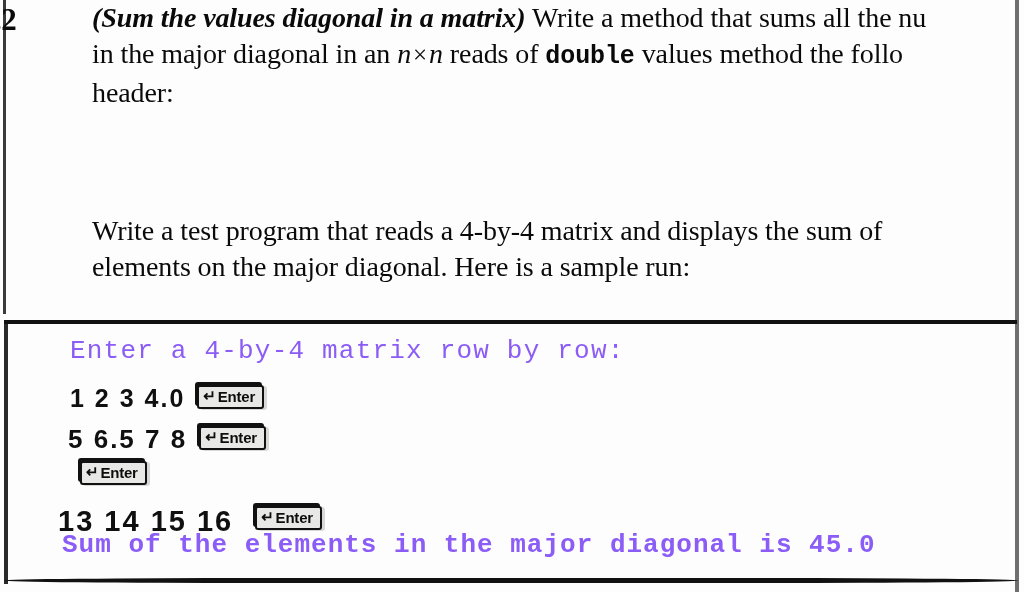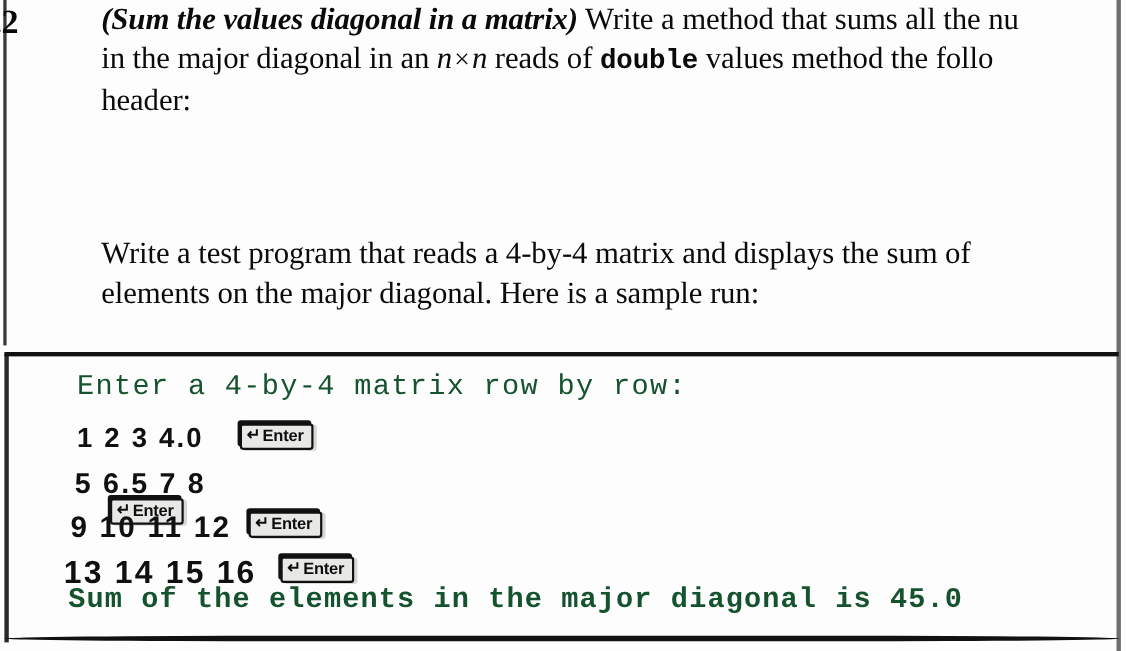--- a/index.html
+++ b/index.html
@@ -106,21 +106,21 @@
   
   .sample {
     position: absolute;
     left: 0; top: 324px;
     width: 1024px; height: 256px;
   }
   .term-line {
     position: absolute;
     font-family: "Liberation Mono", monospace;
     white-space: nowrap;
-    color: #14532d;
+    color: #8b5cf6;
   }
   .term-head {
     left: 70px; top: 12px;
     font-size: 26px;
     letter-spacing: 1.2px;
   }
   .term-foot {
     left: 62px; top: 206px;
     font-size: 26px;
     font-weight: bold;
@@ -130,22 +130,22 @@
   .in-row {
     position: absolute;
     display: flex;
     align-items: center;
     font-family: "Liberation Sans", sans-serif;
     font-weight: bold;
     color: #101010;
     white-space: nowrap;
   }
   .in-row .nums { letter-spacing: 2px; }
-  .in-row-1 { left: 70px; top: 60px; font-size: 25px; gap: 21px; }
-  .in-row-2 { left: 68px; top: 100px; font-size: 26px; flex-direction: column; }
+  .in-row-1 { left: 70px; top: 60px; font-size: 25px; }
+  .in-row-2 { left: 68px; top: 100px; font-size: 26px; }
   .in-row-3 { left: 64px; top: 140px; font-size: 27px; }
   .in-row-4 { left: 58px; top: 181px; font-size: 29px; }
 
   
   .enterkey {
     display: inline-flex;
     align-items: center;
     justify-content: center;
     margin-left: 12px;
     padding: 1px 7px 2px 4px;
@@ -214,21 +214,20 @@
 
     <div class="in-row in-row-2">
       <span class="nums">5 6.5 7 8</span>
       <span class="enterkey ek-2">
         <span class="arrow">↵</span>
           <span>Enter</span>
       </span>
     </div>
 
     <div class="in-row in-row-3">
-      <span class="nums">9 10 11 12</span>
       <span class="enterkey ek-3">
         <span class="arrow">↵</span>
           <span>Enter</span>
       </span>
     </div>
 
     <div class="in-row in-row-4">
       <span class="nums">13 14 15 16</span>
       <span class="enterkey ek-4">
         <span class="arrow">↵</span>

